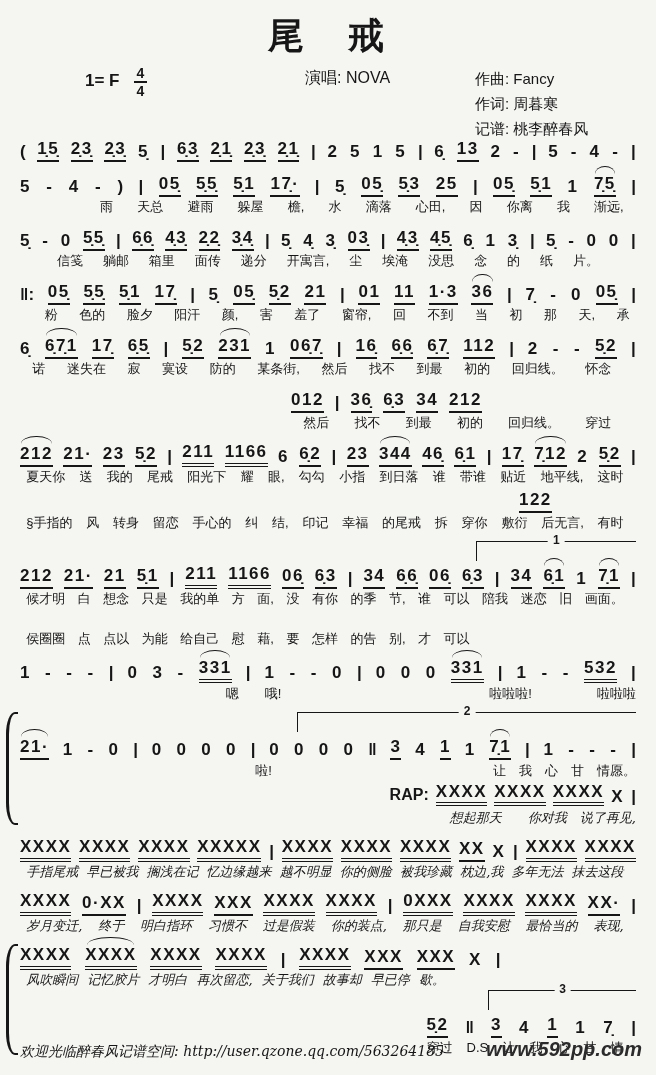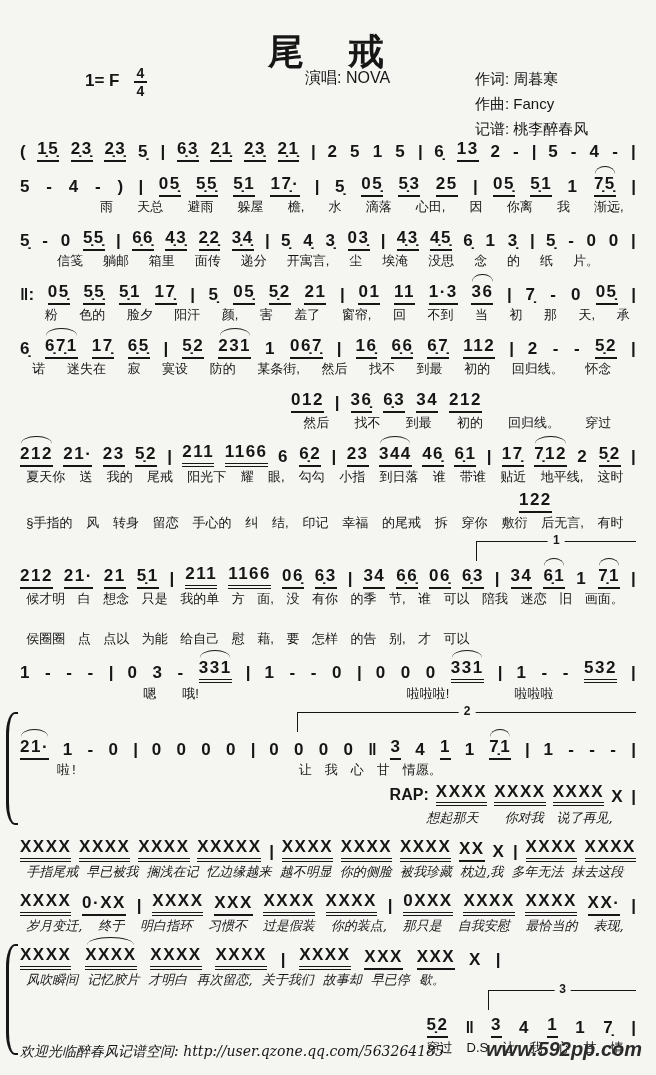--- a/index.html
+++ b/index.html
@@ -1,36 +1,36 @@
 <!DOCTYPE html>
 <html><head>
 <meta charset="utf-8">
 <style>
   html,body{margin:0;padding:0;background:#e9e9e7;}
   .sheet{position:relative;width:656px;height:1075px;margin:0 auto;background:#f5f5f2;
          font-family:"Liberation Sans","DejaVu Sans",sans-serif;color:#161616;
          overflow:hidden;box-sizing:border-box;padding:8px 20px 0 20px;}
   
   .hdr{position:relative;height:128px;}
-  .title{position:absolute;left:0;right:0;top:20px;text-align:center;
+  .title{position:absolute;left:0;right:0;top:4px;text-align:center;
          font-family:"DejaVu Serif","Liberation Serif",serif;
          font-size:36px;font-weight:bold;letter-spacing:4px;}
   .keysig{position:absolute;left:65px;top:58px;font-size:17px;font-weight:bold;}
   .ts{display:inline-block;vertical-align:middle;margin-left:14px;text-align:center;
       font-size:14px;line-height:1.0;font-weight:bold;}
   .ts .tstop{display:block;border-bottom:2px solid #161616;padding:0 3px 1px 3px;}
   .ts .tsbot{display:block;padding-top:1px;}
   .singer{position:absolute;left:285px;top:60px;font-size:16px;}
   .credits{position:absolute;left:455px;top:58px;font-size:15px;line-height:25px;}
   
   #score{position:relative;}
   .system{position:relative;margin-bottom:9px;}
   .row{display:flex;justify-content:space-between;align-items:flex-end;
        min-height:20px;box-sizing:border-box;}
-  .row.noflex{display:block;white-space:pre;}
+  .row.noflex{display:block;white-space:pre;text-align:right;}
   .notes{min-height:26px;margin-bottom:1px;}
   .notes .tok{font-weight:bold;font-size:17px;line-height:1.15;position:relative;
               letter-spacing:1.5px;white-space:nowrap;}
   .notes .tok.bar{letter-spacing:0;font-weight:bold;}
   .notes .tok.raplabel{font-size:16px;font-weight:bold;letter-spacing:0;padding-bottom:2px;}
   .notes .tok.notetext{font-size:13px;font-weight:normal;letter-spacing:0;padding-bottom:2px;}
   .u1{border-bottom:2px solid #161616;padding-bottom:1px;}
   .u2{border-bottom:4px double #161616;padding-bottom:1px;}
   .slur::after{content:"";position:absolute;left:4%;right:4%;top:-8px;height:7px;
                border-top:1.6px solid #161616;border-radius:50%/100% 100% 0 0;}
@@ -59,22 +59,22 @@
 
 <div class="sheet">
 
   <div class="hdr">
     <div class="title">尾　戒</div>
     <div class="keysig">
       <span>1= F</span><span class="ts"><span class="tstop">4</span><span class="tsbot">4</span></span>
     </div>
     <div class="singer">演唱: NOVA</div>
     <div class="credits">
+      <div>作曲: Fancy</div>
       <div>作词: 周暮寒</div>
-      <div>作曲: Fancy</div>
       <div>记谱: 桃李醉春风</div>
     </div>
   </div>
 
   <div id="score">
       <div class="system">
         <div class="row notes" style="margin-left: 0%; width: 100%;">
           <span class="tok bar">(</span>
           <span class="tok u1">1̣5̣</span>
           <span class="tok u1">2̣3̣</span>
@@ -463,21 +463,21 @@
           <span class="tok u1">1</span>
           <span class="tok">1</span>
           <span class="tok slur u1">7̣1</span>
           <span class="tok bar">|</span>
           <span class="tok">1</span>
           <span class="tok">-</span>
           <span class="tok">-</span>
           <span class="tok">-</span>
           <span class="tok bar">|</span>
         </div>
-        <div class="row lyrics noflex" style="margin-left: 6%; width: 94%; font-family: Liberation Mono, monospace;"><span class="pre-text">啦!　　　　　　　　　　　　　　　　　让　我　心　甘　情愿。</span></div>
+        <div class="row lyrics noflex" style="margin-left: 6%; width: 94%;"><span class="pre-text">啦!　　　　　　　　　　　　　　　　　让　我　心　甘　情愿。</span></div>
         <div class="row notes" style="margin-left: 60%; width: 40%;">
           <span class="tok raplabel">RAP:</span>
           <span class="tok u2">XXXX</span>
           <span class="tok u2">XXXX</span>
           <span class="tok u2">XXXX</span>
           <span class="tok">X</span>
           <span class="tok bar">|</span>
         </div>
         <div class="row lyrics kai noflex" style="margin-left: 66%; width: 34%;"><span class="pre-text">想起那天　　你对我　说了再见,</span></div>
       </div>

